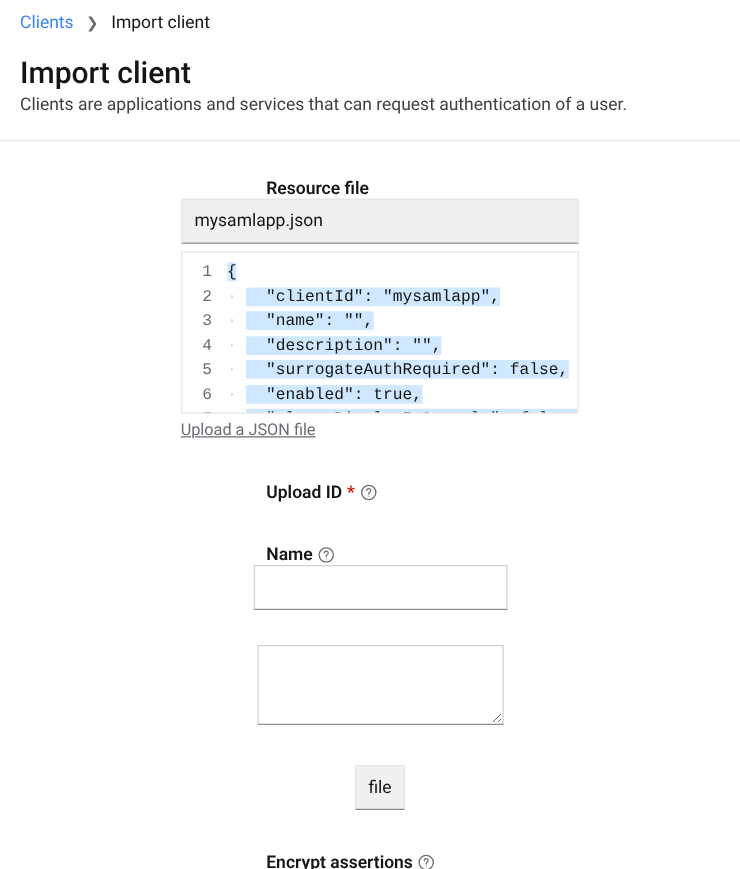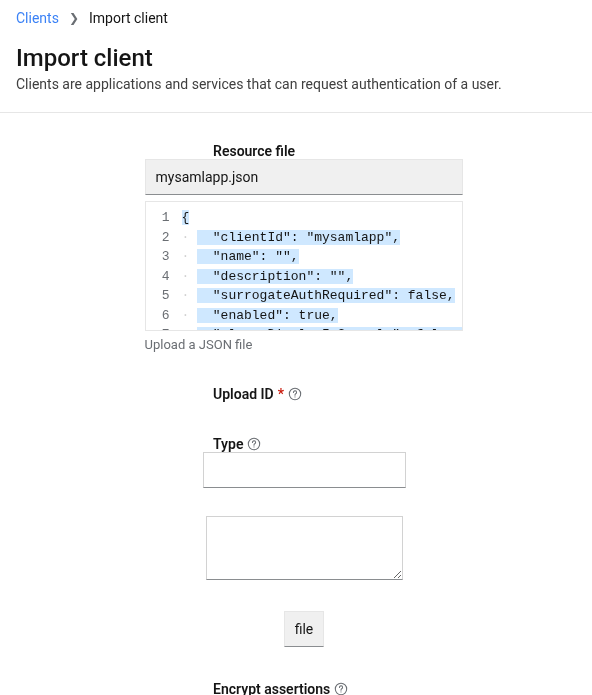--- a/index.html
+++ b/index.html
@@ -128,20 +128,21 @@
     user-select: none;
   }
   .code-content { color: #151515; }
   .code-sel {
     background: #cfe8ff;
   }
   .helper-text {
     font-size: 13px;
     color: #6a6e73;
     margin-top: 6px;
+    text-decoration: underline;
   }
   .toggle-row {
     display: flex;
     align-items: center;
     gap: 14px;
     padding-top: 2px;
   }
   .switch {
     position: relative;
     width: 40px;
@@ -212,21 +213,21 @@
           <circle cx="8" cy="8" r="6.5"></circle>
           <path d="M6.2 6.2a1.8 1.8 0 1 1 2.6 1.6c-.6.3-.8.7-.8 1.2v.3" stroke-linecap="round"></path>
           <circle cx="8" cy="11.3" r=".6" fill="currentColor" stroke="none"></circle>
         </svg>
     </span>
   </div>
 </div>
 
 <div class="form-row">
   <div class="form-label">
-    <span>Type</span>
+    <span>Name</span>
     <span class="help-icon">
       <svg viewBox="0 0 16 16" fill="none" stroke="currentColor" stroke-width="1.2">
           <circle cx="8" cy="8" r="6.5"></circle>
           <path d="M6.2 6.2a1.8 1.8 0 1 1 2.6 1.6c-.6.3-.8.7-.8 1.2v.3" stroke-linecap="round"></path>
           <circle cx="8" cy="11.3" r=".6" fill="currentColor" stroke="none"></circle>
         </svg>
     </span>
   </div>
   <div class="form-control">
     <input type="text" class="text-input" value="" style="">

